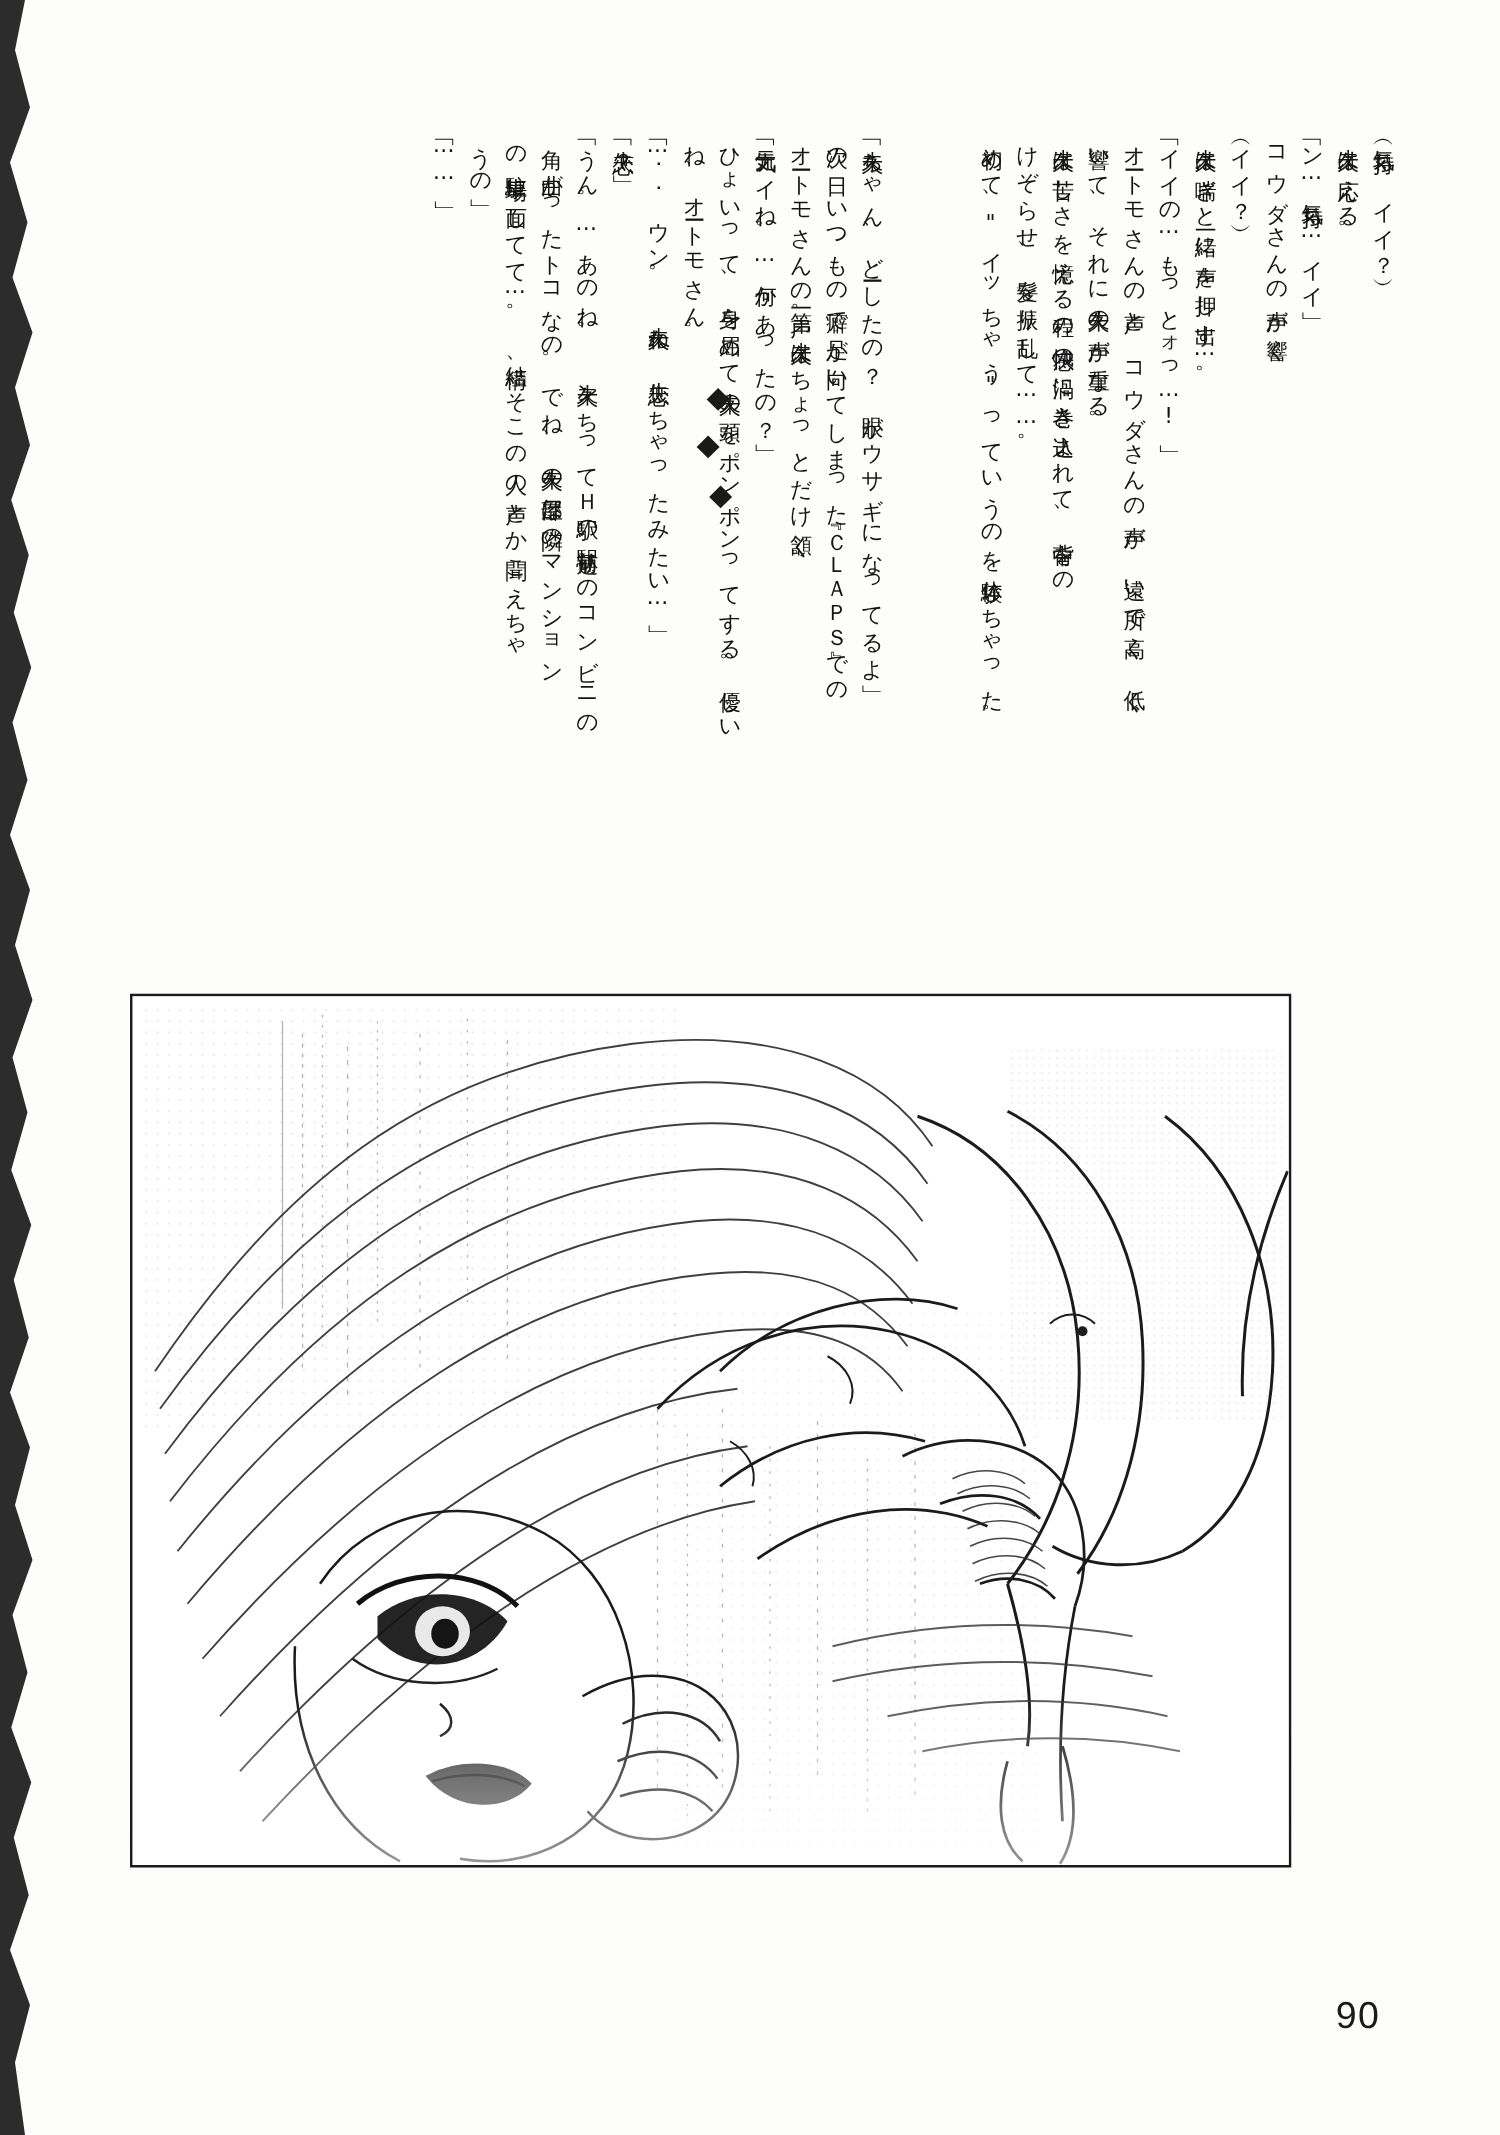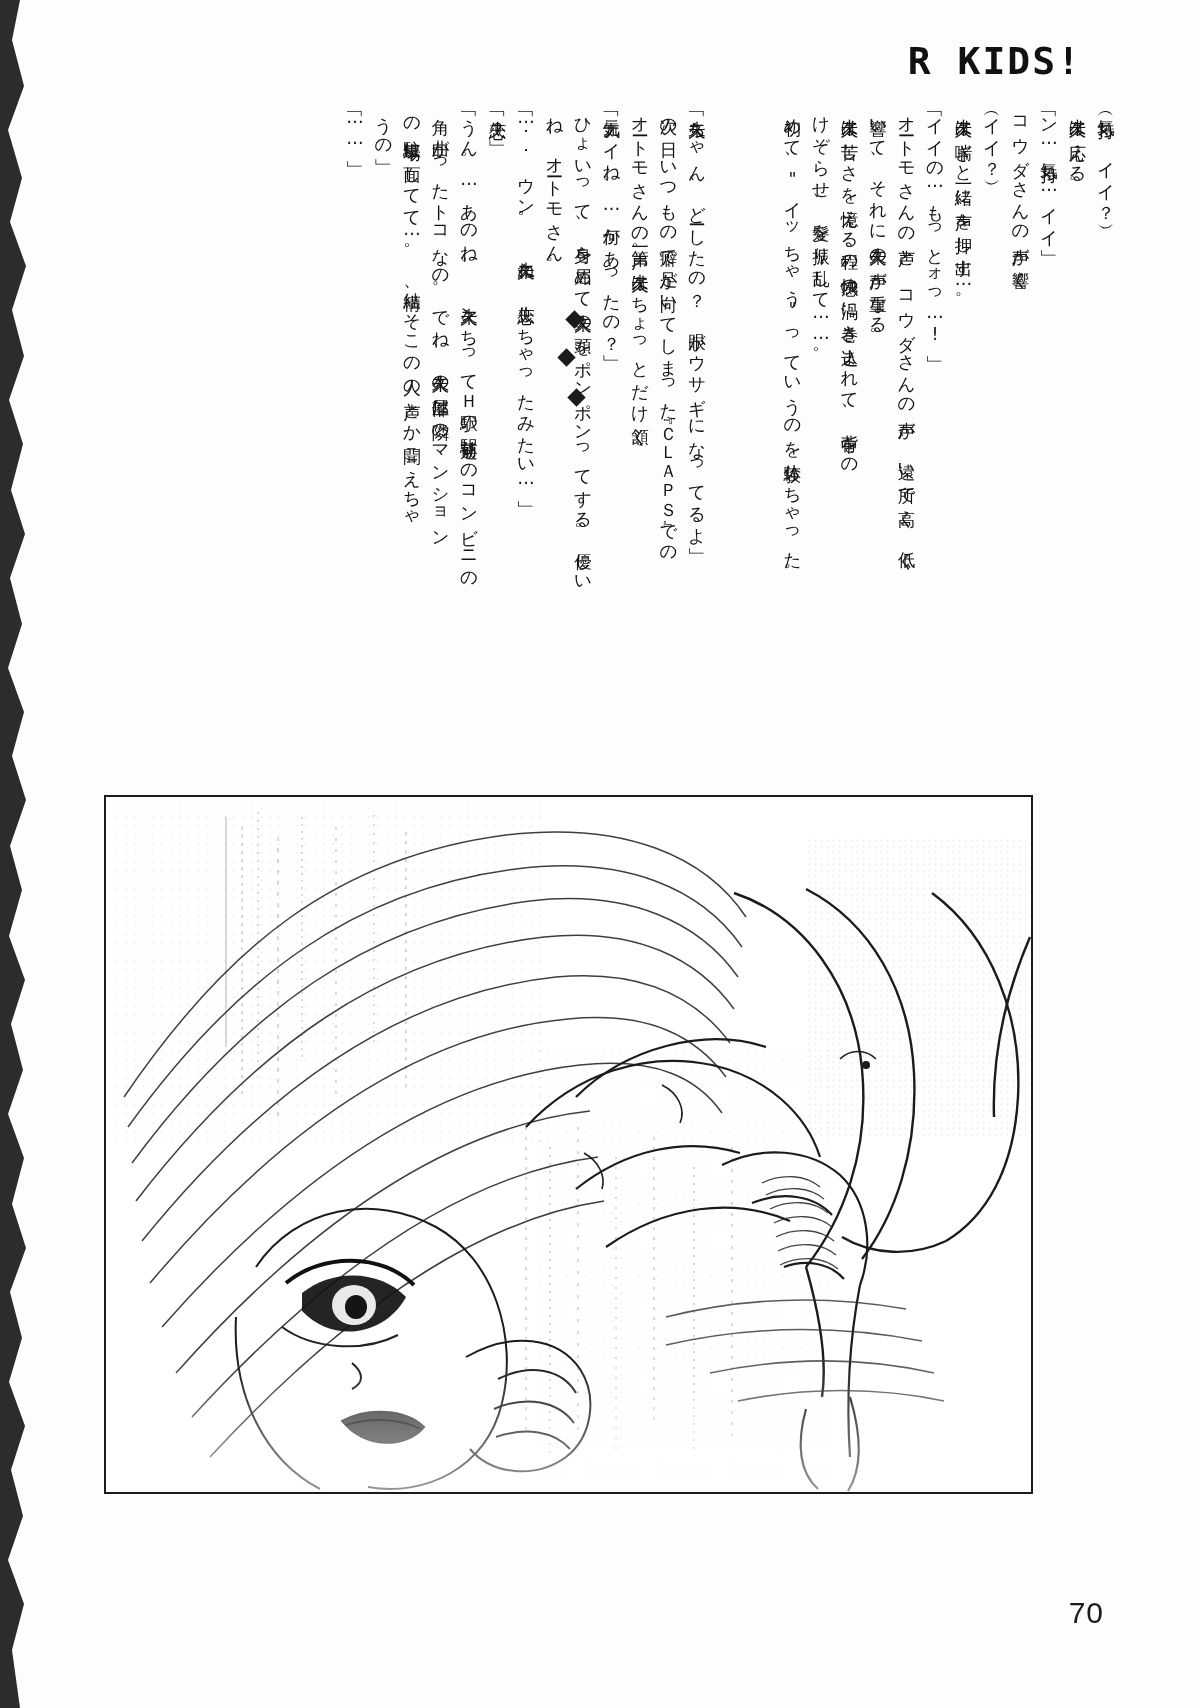--- a/index.html
+++ b/index.html
@@ -123,23 +123,20 @@
 <div id="page">
 
   <svg id="torn-edge" viewBox="0 0 38 1708" preserveAspectRatio="none">
     <path d="M0,0 L20,0 L12,40 L24,86 L8,130 L22,178 L10,222 L26,266 L12,310 L24,356 L9,400
              L23,444 L11,490 L25,534 L10,578 L22,624 L8,668 L24,712 L12,756 L26,800 L10,846
              L22,890 L9,936 L25,980 L11,1024 L23,1070 L8,1114 L24,1158 L12,1204 L26,1248
              L10,1292 L22,1338 L9,1382 L25,1426 L11,1470 L23,1516 L8,1560 L24,1604 L12,1650
              L20,1708 L0,1708 Z" fill="#1a1a1a" opacity="0.92"></path>
   </svg>
 
-  <div id="logo">
-    <div class="logo-text">R KIDS!</div>
-  </div>
 
   <div id="text-block">
     <div class="vcol">（気持ち、イイ？）</div>
     <div class="vcol">未久は応える。</div>
     <div class="vcol">「ン…気持ち…イイ」</div>
     <div class="vcol">コウダさんの声が響く。</div>
     <div class="vcol">（イイ？）</div>
     <div class="vcol">未久は喘ぎと一緒に声を押し出す…。</div>
     <div class="vcol">「イイの…もっとォっ…!」</div>
     <div class="vcol">オートモさんの声と、コウダさんの声が、遠い所で高く、低く</div>
@@ -298,15 +295,15 @@
         <path d="M560,520 C640,500 720,498 800,512"></path>
         <path d="M560,548 C648,528 732,528 816,544"></path>
         <path d="M604,576 C680,560 756,560 828,576"></path>
         <path d="M632,604 C700,590 772,590 838,604"></path>
       </g>
 
       <rect x="0" y="560" width="925" height="135" fill="url(#fade)" opacity="0.55"></rect>
     </svg>
   </div>
 
-  <div id="page-number">70</div>
+  <div id="page-number">90</div>
 
 </div>
 
 </body></html>

